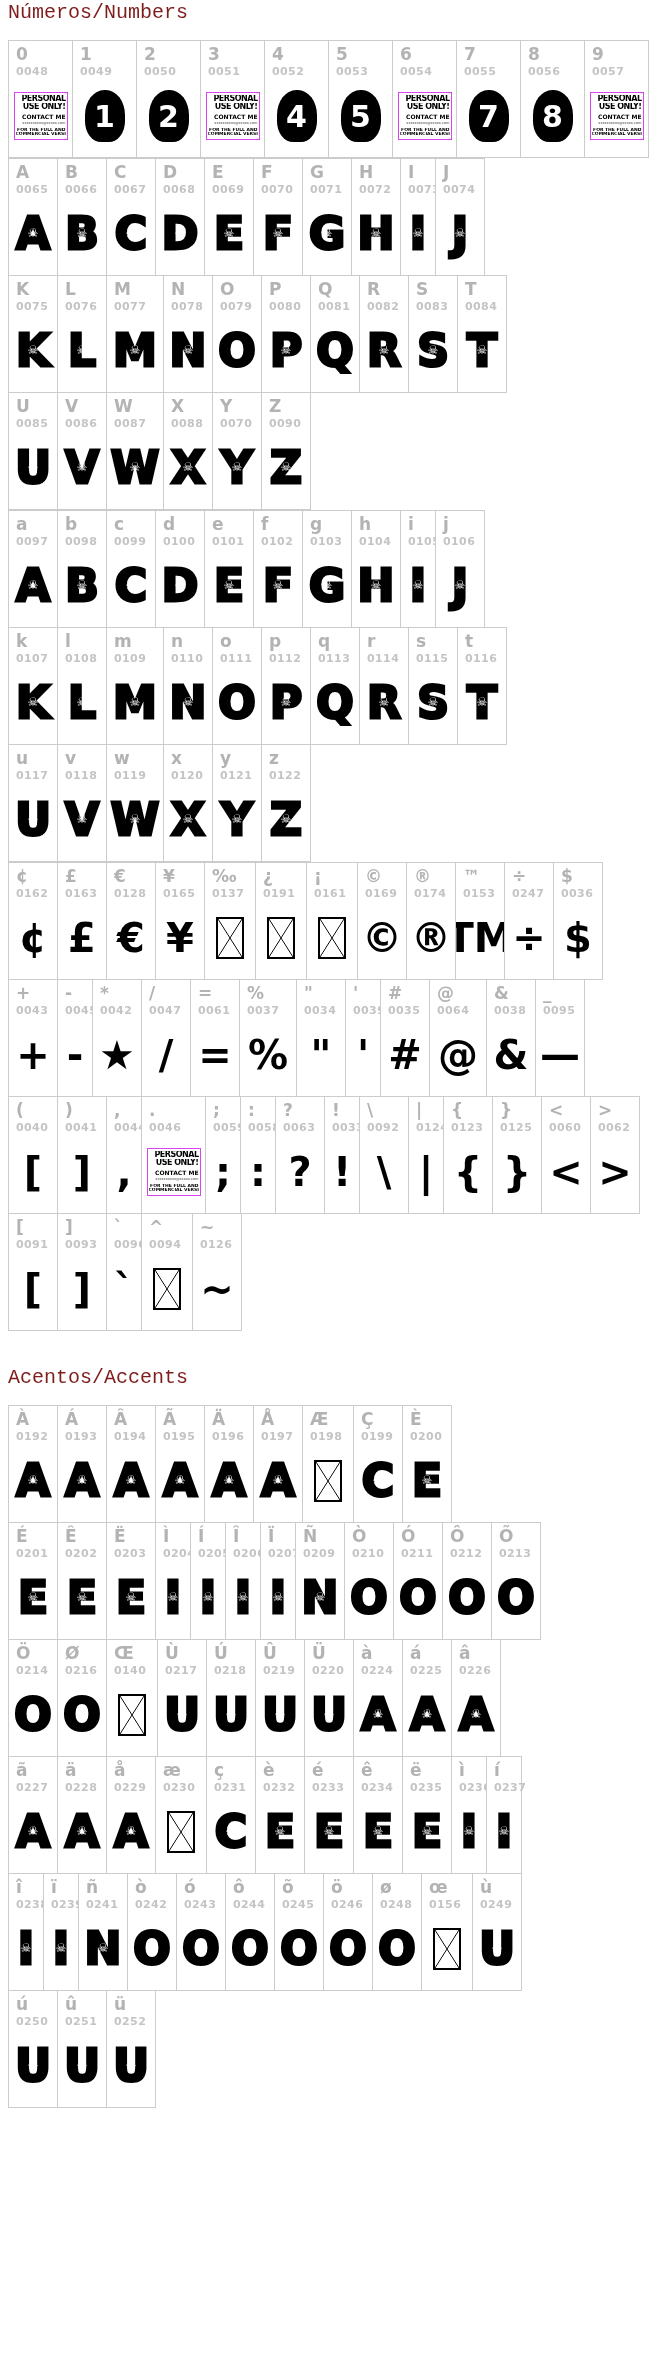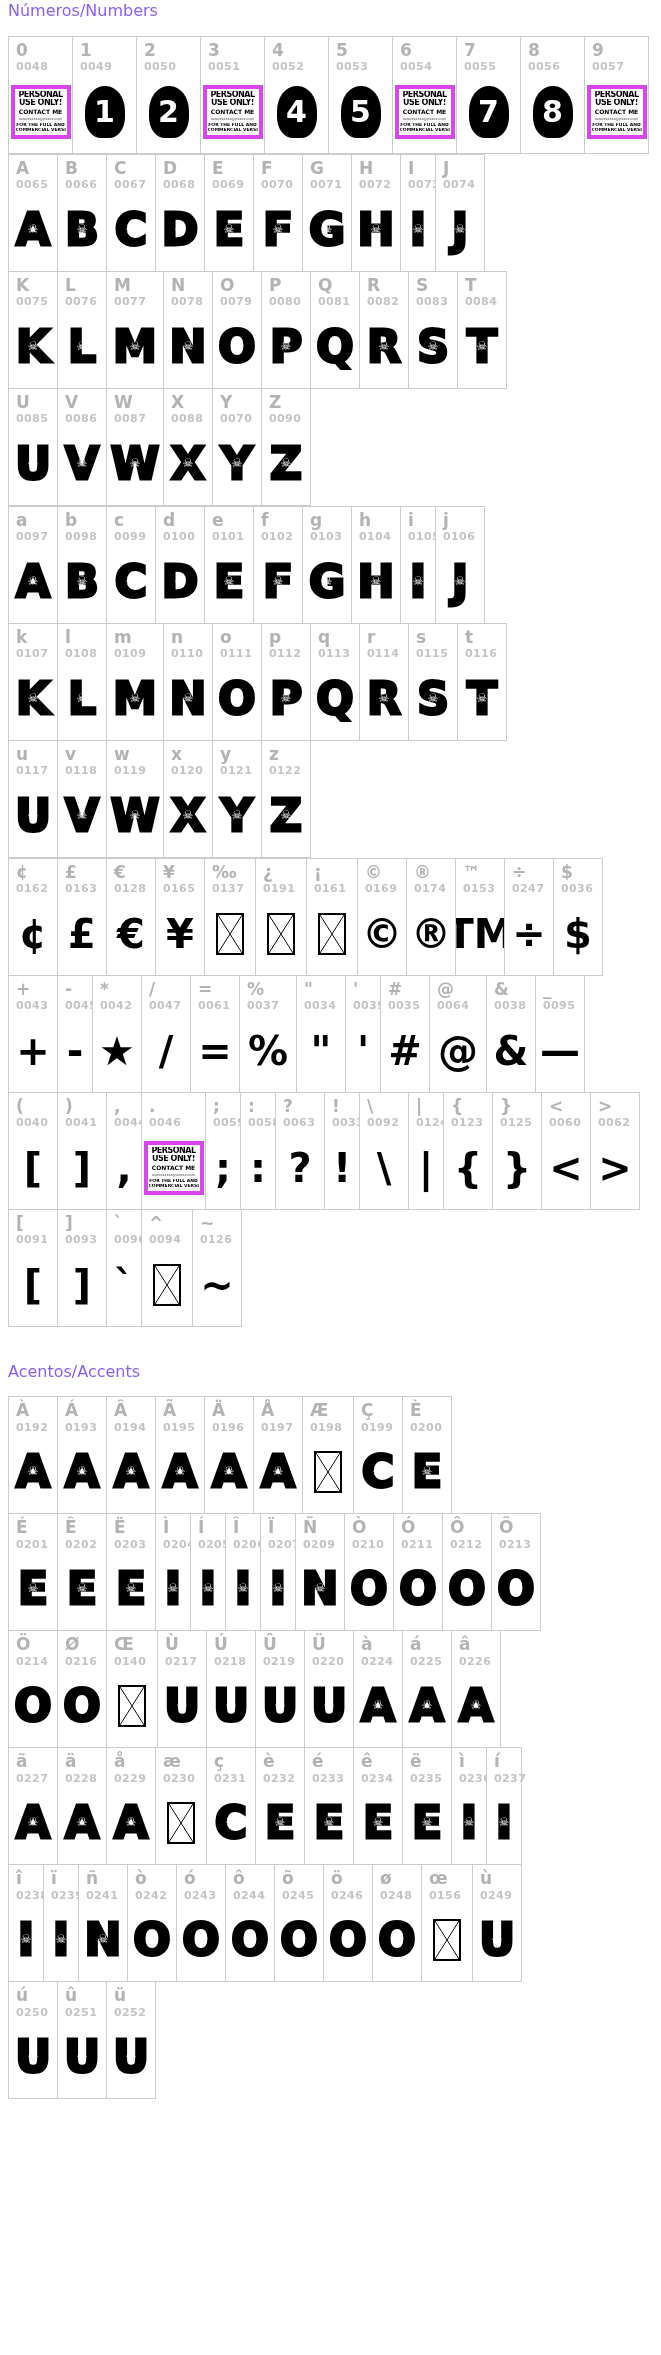--- a/index.html
+++ b/index.html
@@ -1,19 +1,19 @@
 <!DOCTYPE html>
 <html><head>
 <meta charset="utf-8">
 <style>
   html,body{margin:0;padding:0;background:#ffffff;}
   body{width:661px;font-family:"DejaVu Sans",sans-serif;}
   main{padding:2px 0 24px 8px;}
   .sec{margin:0;}
-  .sec-title{font-size:16px;font-weight:400;color:#8b5cf6;margin:0 0 16px 0;line-height:1.1;}
+  .sec-title{font-size:20px;font-weight:400;color:#7f1d1d;margin:0 0 16px 0;line-height:1.1;font-family:Liberation Mono, monospace;}
   .sec + .sec .sec-title{margin-top:36px;}
   .grid{}
   .row{display:flex;}
   .row + .row{margin-top:-1px;}
   .cell{flex:none;box-sizing:border-box;border:1px solid #cccccc;margin-right:-1px;
         height:118px;position:relative;background:#fff;padding:4px 4px 0 7px;}
   .cell-char{font-size:17px;font-weight:bold;color:#b3b3b3;line-height:1.15;
              font-family:"DejaVu Sans",sans-serif;}
   .cell-code{font-size:11px;font-weight:bold;color:#c4c4c4;letter-spacing:.4px;}
   .gwrap{position:absolute;left:0;right:0;top:40px;bottom:6px;
@@ -29,21 +29,21 @@
         justify-content:center;font-family:"DejaVu Sans",sans-serif;}
   
   .gplain{font-size:40px;font-weight:bold;color:#000;line-height:1;
           font-family:"DejaVu Sans",sans-serif;}
   
   .notdef{width:28px;height:42px;border:2px solid #000;box-sizing:border-box;
      background:
       linear-gradient(to top right,transparent calc(50% - .8px),#000 50%,transparent calc(50% + .8px)),
       linear-gradient(to bottom right,transparent calc(50% - .8px),#000 50%,transparent calc(50% + .8px));}
   
-  .stamp{width:50px;border:4px solid #d946ef;padding:2px 1px;text-align:center;
+  .stamp{width:50px;border:1px solid #d946ef;padding:2px 1px;text-align:right;
          line-height:1.05;color:#000;background:#fff;}
   .sl{white-space:nowrap;overflow:hidden;}
   .sl0,.sl1{font-size:8px;font-weight:bold;letter-spacing:-.5px;}
   .sl2{font-size:6px;font-weight:bold;margin-top:2px;letter-spacing:0;}
   .sl3{font-size:3.5px;margin-top:2px;color:#444;}
   .sl4{font-size:4.5px;font-weight:bold;margin-top:2px;}
   .sl5{font-size:4.5px;font-weight:bold;}
 </style>
 </head>
 <body>

